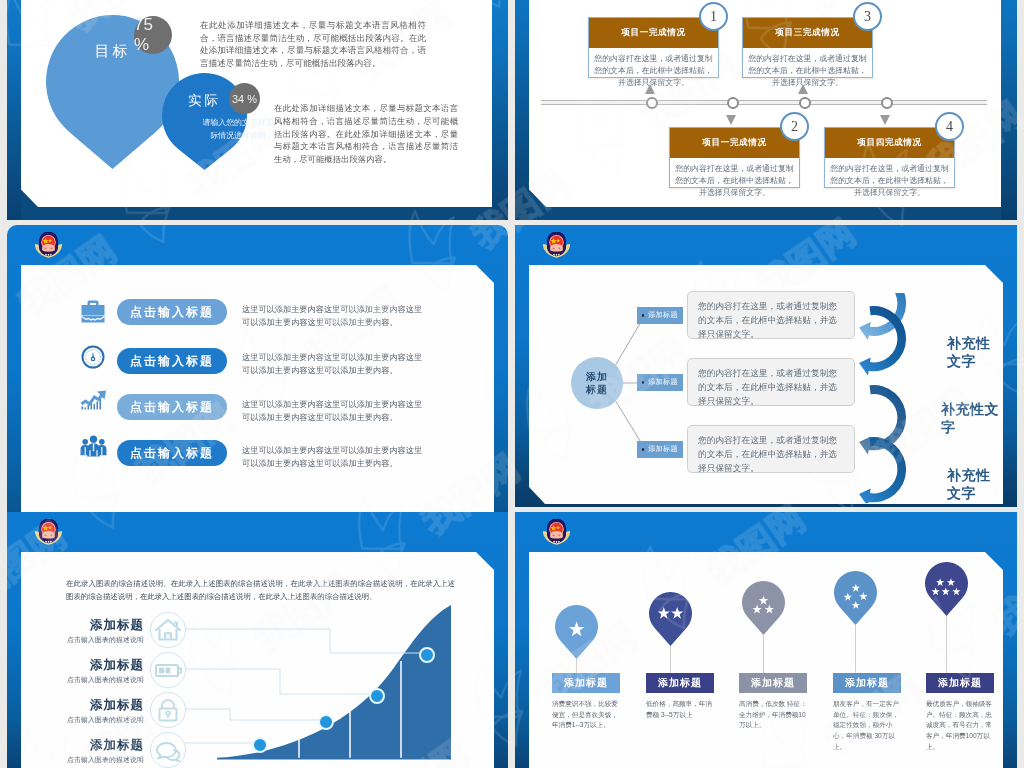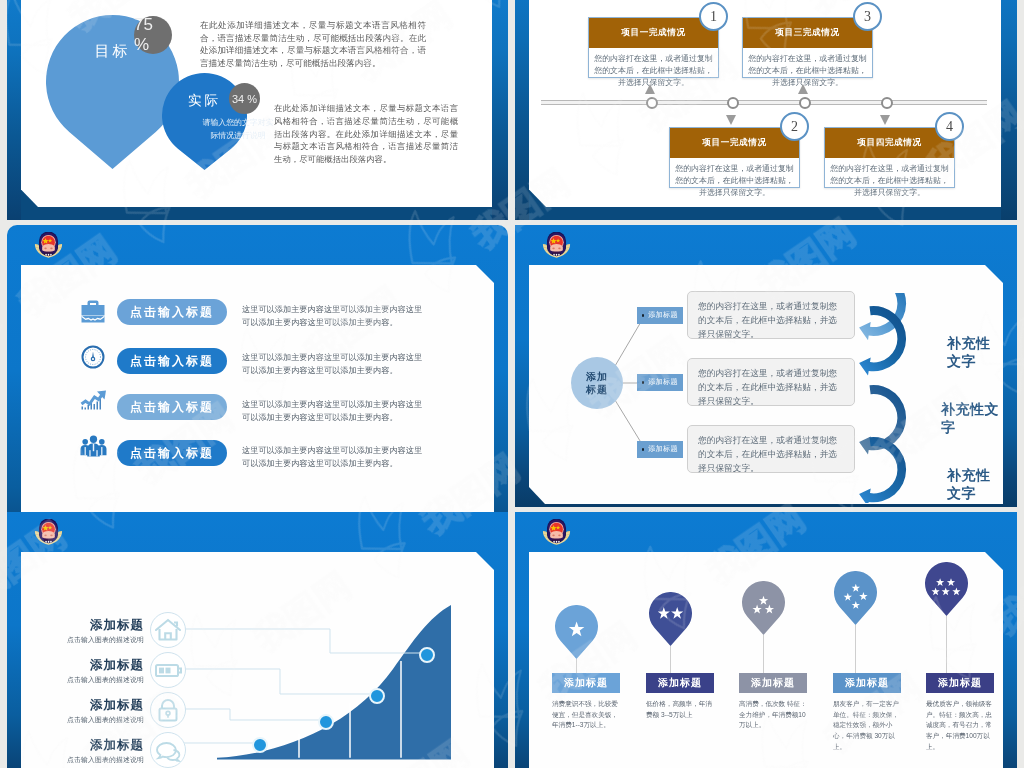--- a/index.html
+++ b/index.html
@@ -447,20 +447,21 @@
           <path d="M25.5 12.5 l1.85 4.4 4.75 .35 -3.6 3.1 1.1 4.65 -4.1-2.6 -4.1 2.6 1.1-4.65 -3.6-3.1 4.75-.35 Z" fill="#f6c400"></path>
           <path d="M35.5 13.5 l1.3 3 3.3 .25 -2.5 2.15 .75 3.2 -2.85-1.8 -2.85 1.8 .75-3.2 -2.5-2.15 3.3-.25 Z" fill="#f6c400"></path>
           <path d="M23 42.5 h18 v4.5 h-18 Z" fill="#3a1145"></path>
           <path d="M22 46.5 h20 l-2.5 5 h-15 Z" fill="#1d0a38"></path>
           <rect x="25" y="47.4" width="3.2" height="4" fill="#fdfdfd"></rect>
           <rect x="30.4" y="47.4" width="3.2" height="4" fill="#fdfdfd"></rect>
           <rect x="35.8" y="47.4" width="3.2" height="4" fill="#fdfdfd"></rect>
         </g>
       </svg>
     <div class="bcard">
+      <div class="s5t" id="s5intro">在此录入图表的综合描述说明。在此录入上述图表的综合描述说明，在此录入上述图表的综合描述说明，在此录入上述图表的综合描述说明，在此录入上述图表的综合描述说明，在此录入上述图表的综合描述说明。</div>
       <svg class="s5chart" viewBox="0 0 236 158">
         <path d="M0 155 C66 151 136 122 176 66 C196 38 212 14 234 2 L234 155 Z" fill="#2f6ea8"></path>
         <path d="M82 155 V131 M133 155 V100 M184 155 V58" stroke="#ffffff" stroke-width="1.5" fill="none"></path>
         <path d="M0 155.6 H234" stroke="#2f6ea8" stroke-width="1.6"></path>
       </svg>
       <svg class="s5conn" viewBox="0 0 300 180">
         <path d="M0 26 H146 V50 H241" stroke="#cfe3ee" stroke-width="1" fill="none"></path>
         <path d="M0 66 H96 V91 H191" stroke="#cfe3ee" stroke-width="1" fill="none"></path>
         <path d="M0 106 H46 V117 H140" stroke="#cfe3ee" stroke-width="1" fill="none"></path>
         <path d="M0 140 H74" stroke="#cfe3ee" stroke-width="1" fill="none"></path>

